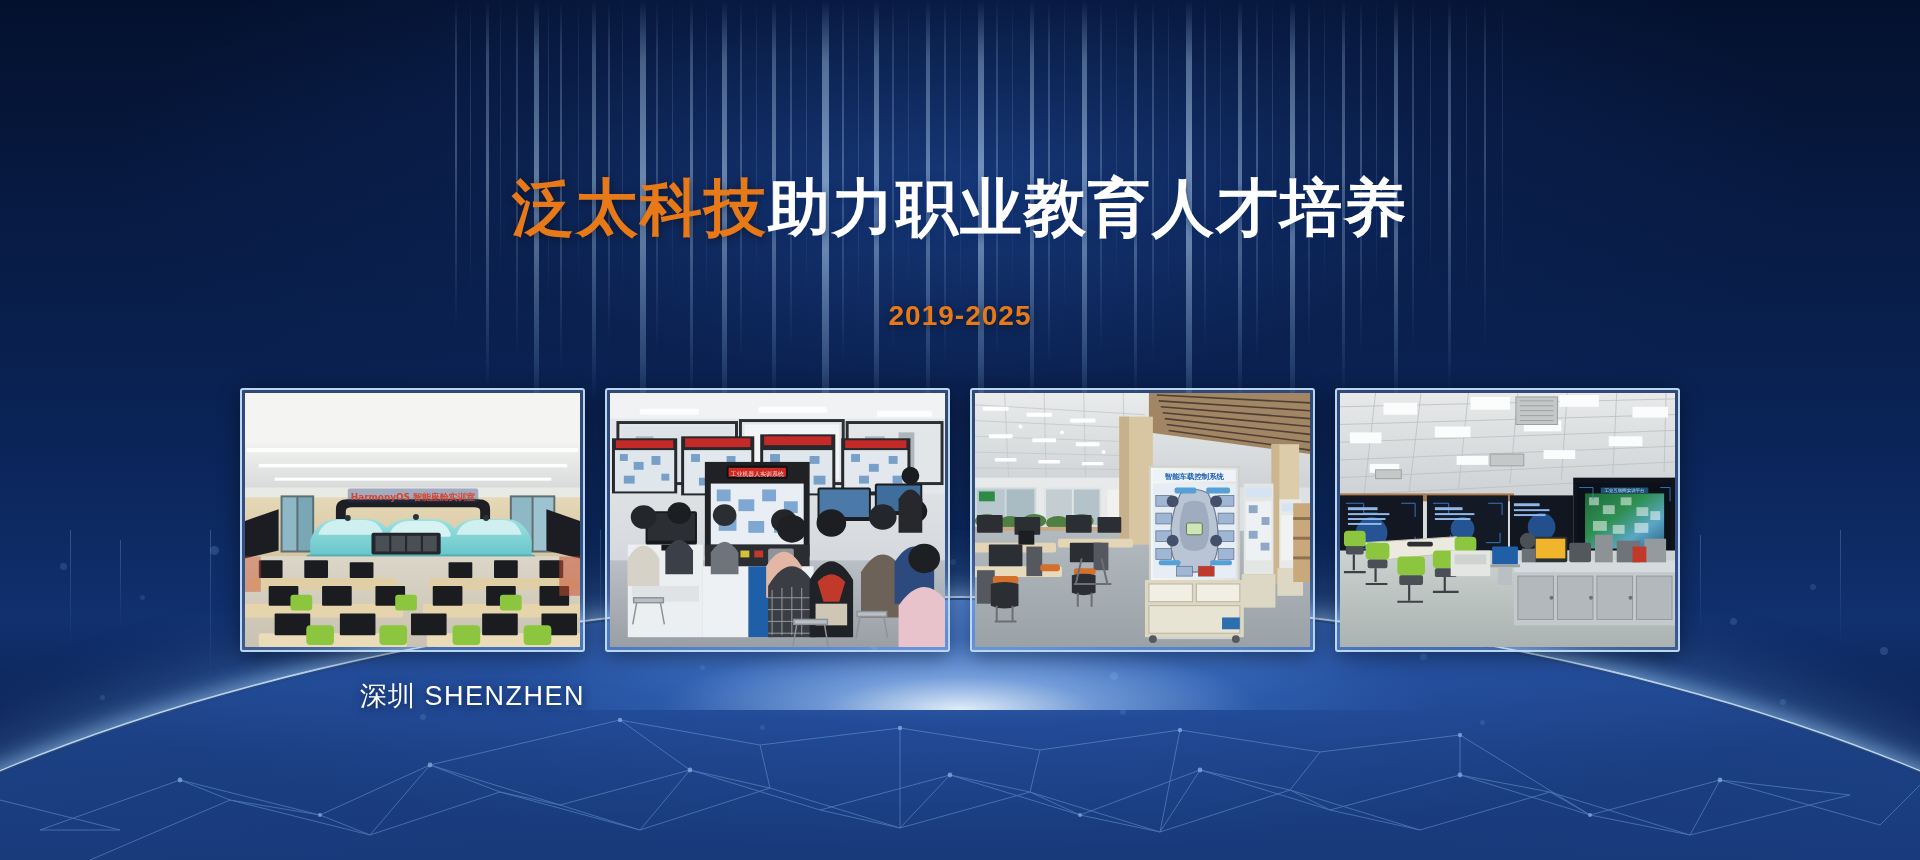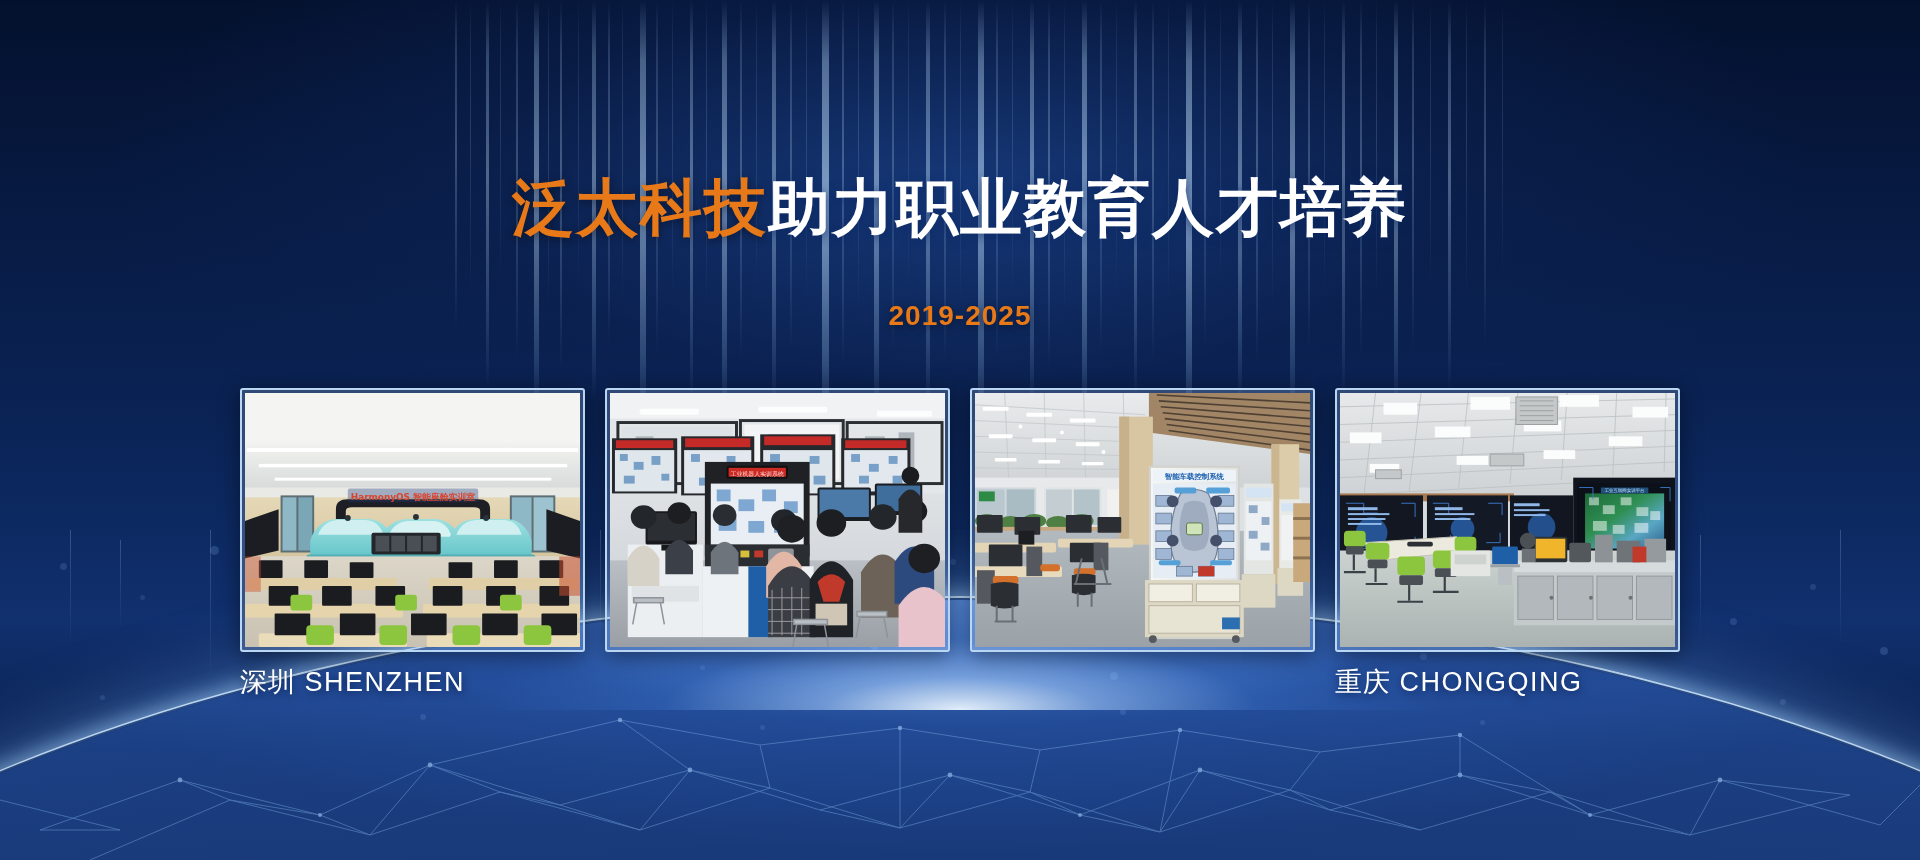--- a/index.html
+++ b/index.html
@@ -74,21 +74,21 @@
   }
   .card{width:345px;}
   .frame{
     width:345px;height:264px;box-sizing:border-box;
     border:2px solid #b9d7f2;border-radius:3px;padding:3px;
     background:rgba(185,215,245,.22);
     box-shadow:0 4px 22px rgba(0,0,0,.45);
   }
   .photo{width:100%;height:100%;overflow:hidden;position:relative;display:block;}
   .caption{
-    margin-top:12px;text-align:left;color:#ffffff;
+    margin-top:26px;text-align:right;color:#ffffff;
     font-size:27px;letter-spacing:1px;white-space:nowrap;
     text-shadow:0 2px 8px rgba(0,20,60,.8);
   }
   .caption .en{letter-spacing:1.5px;}
 </style>
 </head>
 <body>
 
 <div id="banner">
 
@@ -878,20 +878,16 @@
 
             <rect x="154" y="156" width="26" height="18" rx="1" fill="#1f5fa8"></rect>
             <rect x="152" y="174" width="30" height="3" fill="#9aa1a5"></rect>
             <rect x="160" y="177" width="14" height="18" fill="#b9bfc2"></rect>
 
             <rect x="112" y="160" width="40" height="26" fill="#e4e6e3"></rect>
             <rect x="116" y="164" width="32" height="10" fill="#cfd3d0"></rect>
           </svg>
         </div>
       </div>
-      <div class="caption">
-        <span>重庆</span>
-        <span class="en">CHONGQING</span>
-      </div>
     </div>
 
   </div>
 </div>
 
 </body></html>

